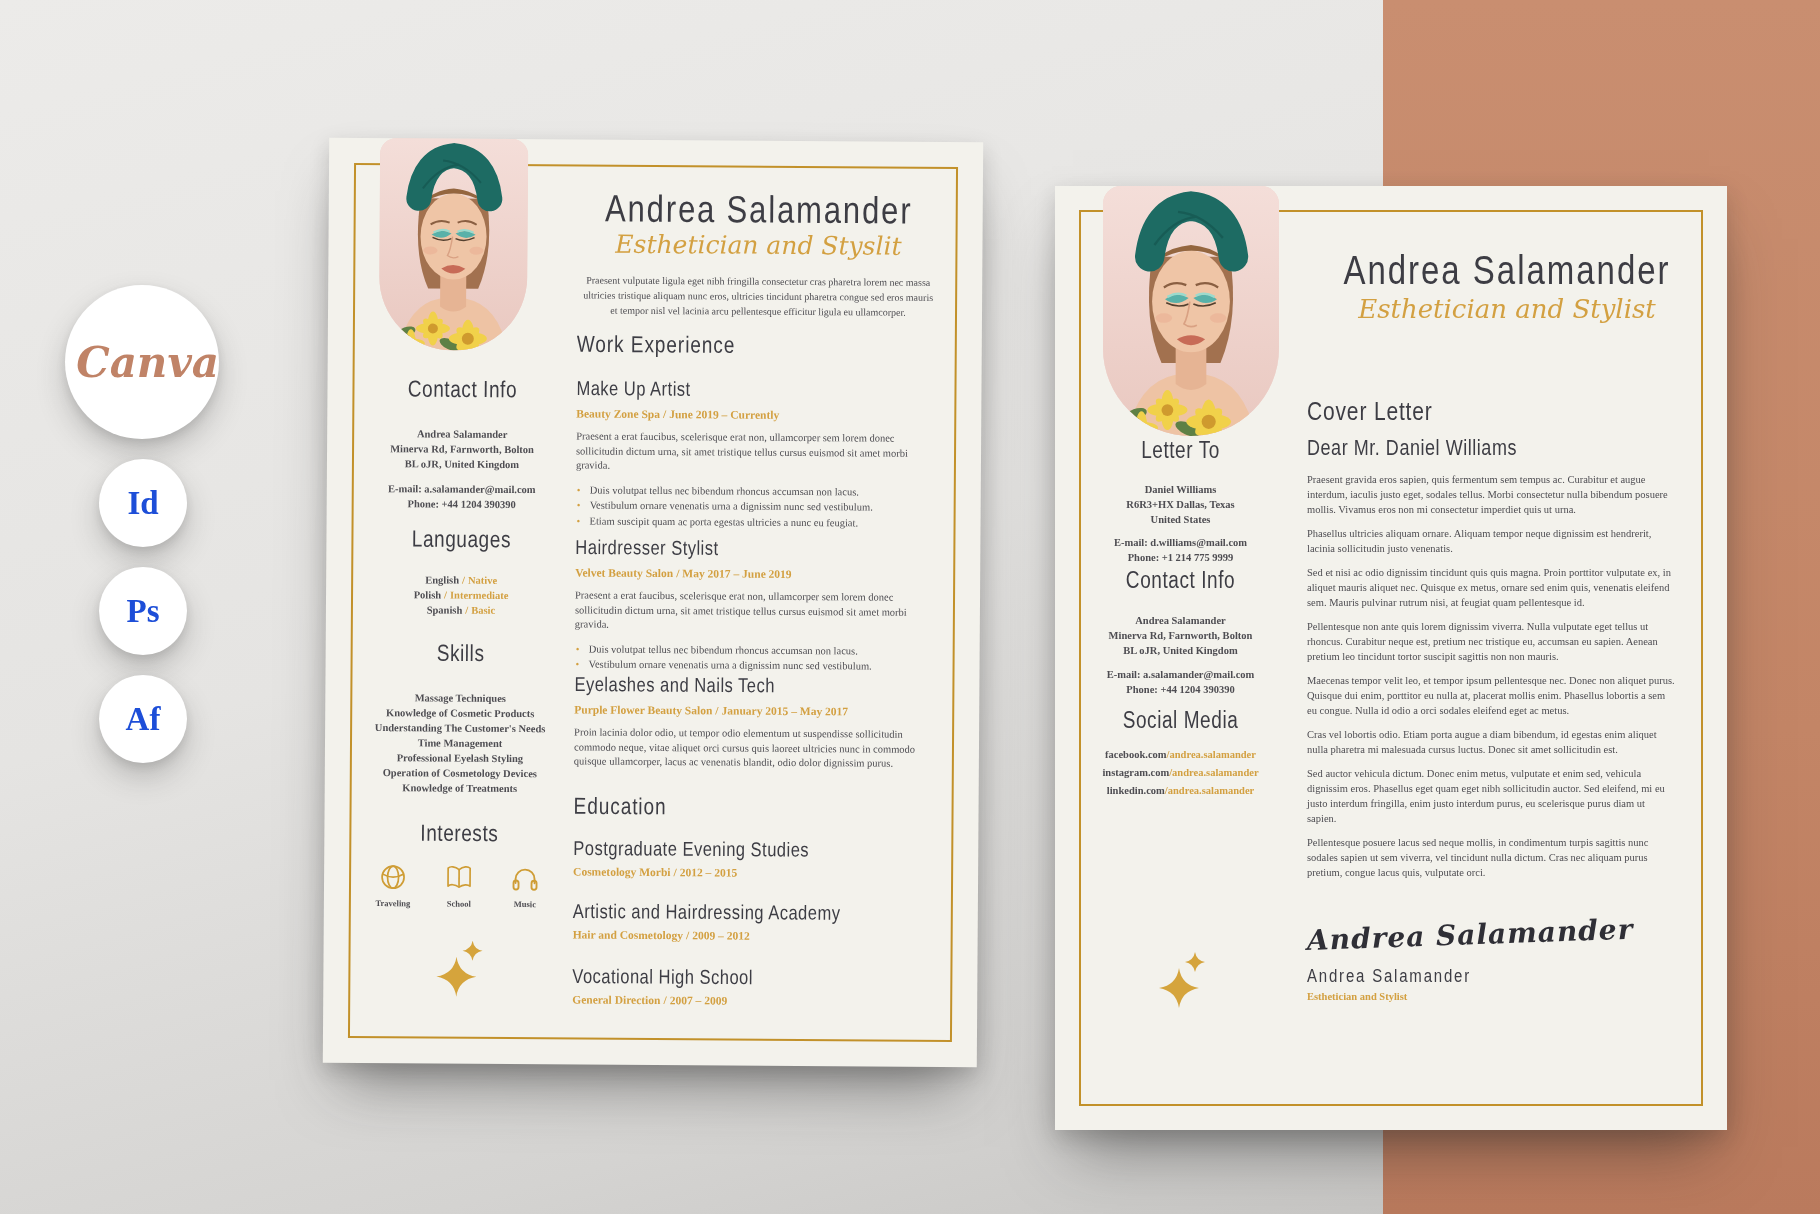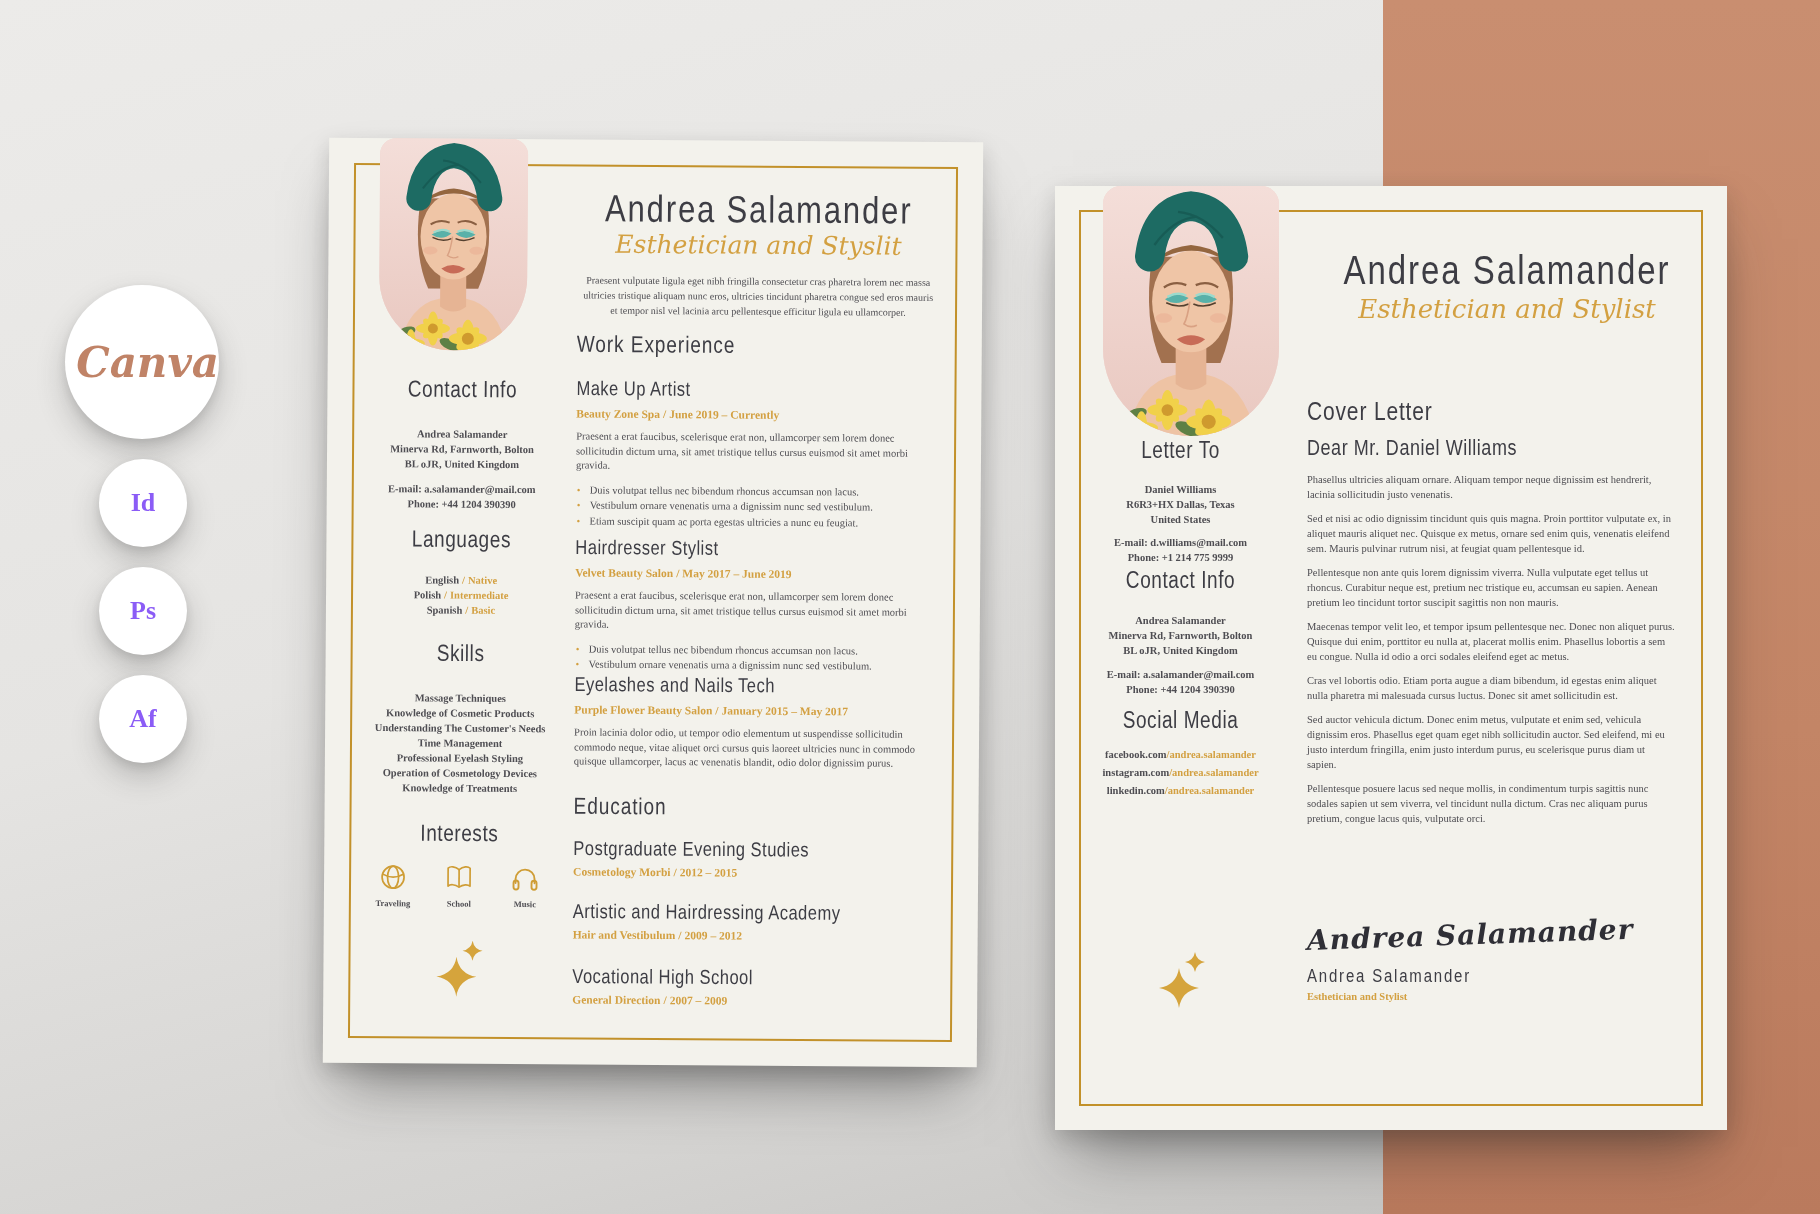--- a/index.html
+++ b/index.html
@@ -8,21 +8,21 @@
          font-family:"Liberation Serif",serif;}
   .salmon{position:absolute;left:1383px;top:0;width:437px;height:1214px;
           background:linear-gradient(180deg,#c98e70 0%,#c38566 60%,#ba7a5d 100%);}
   
   .badge{position:absolute;background:#fff;border-radius:50%;display:flex;align-items:center;justify-content:center;
          box-shadow:0 14px 28px rgba(60,60,60,.25), 0 4px 8px rgba(60,60,60,.12);}
   .badge-canva{left:65px;top:285px;width:154px;height:154px;justify-content:flex-end;}
   .canva-word{font-family:"DejaVu Serif",serif;font-style:italic;font-weight:bold;font-size:42px;color:#c08367;}
   .badge-sm{width:88px;height:88px;left:99px;}
   .badge-id{top:459px;} .badge-ps{top:567px;} .badge-af{top:675px;}
-  .badge-letters{font-family:"Liberation Serif",serif;font-weight:700;font-size:26px;color:#8b5cf6;}
+  .badge-letters{font-family:"Liberation Serif",serif;font-weight:700;font-size:33px;color:#1d4ed8;}
   
   .page{position:absolute;background:#f3f2ec;box-shadow:0 35px 60px -18px rgba(40,40,40,.5), 0 8px 20px rgba(40,40,40,.18);}
   .page1{left:326px;top:140px;width:654px;height:925px;transform:rotate(.4deg);}
   .page2{left:1055px;top:186px;width:672px;height:944px;}
   .frame{position:absolute;border:2px solid #c2912a;pointer-events:none;}
   .page1 .frame{inset:25px;} .page2 .frame{inset:24px;}
   .photo{position:absolute;overflow:hidden;z-index:3;background:#efd6d0;}
   .photo1{left:51px;top:0;width:148px;height:212px;border-radius:16px 16px 74px 74px;}
   .photo2{left:48px;top:0;width:176px;height:250px;border-radius:18px 18px 88px 88px;}
   .photo svg{display:block;width:100%;height:100%;}
@@ -286,21 +286,21 @@
 
       <div class="abs" style="top:700px;width:345px">
         <span class="deco deco-left job-title">Postgraduate Evening Studies</span>
         <div class="serif job-meta" style="margin-top:7px">
           <span>Cosmetology Morbi</span><span class="sep">/</span><span>2012 – 2015</span>
         </div>
       </div>
       <div class="abs" style="top:763px;width:345px">
         <span class="deco deco-left job-title">Artistic and Hairdressing Academy</span>
         <div class="serif job-meta" style="margin-top:7px">
-          <span>Hair and Vestibulum</span><span class="sep">/</span><span>2009 – 2012</span>
+          <span>Hair and Cosmetology</span><span class="sep">/</span><span>2009 – 2012</span>
         </div>
       </div>
       <div class="abs" style="top:828px;width:345px">
         <span class="deco deco-left job-title">Vocational High School</span>
         <div class="serif job-meta" style="margin-top:7px">
           <span>General Direction</span><span class="sep">/</span><span>2007 – 2009</span>
         </div>
       </div>
     </div>
   </div>
@@ -366,20 +366,21 @@
     </div>
 
     <div class="p2-main">
       <div class="abs" style="top:214px">
         <span class="deco deco-left cl-head">Cover Letter</span>
       </div>
       <div class="abs" style="top:254px">
         <span class="deco deco-left cl-salut">Dear Mr. Daniel Williams</span>
       </div>
       <div class="cl-paras">
+        <p>Praesent gravida eros sapien, quis fermentum sem tempus ac. Curabitur et augue interdum, iaculis justo eget, sodales tellus. Morbi consectetur nulla bibendum posuere mollis. Vivamus eros non mi consectetur imperdiet quis ut urna.</p>
         <p>Phasellus ultricies aliquam ornare. Aliquam tempor neque dignissim est hendrerit, lacinia sollicitudin justo venenatis.</p>
         <p>Sed et nisi ac odio dignissim tincidunt quis quis magna. Proin porttitor vulputate ex, in aliquet mauris aliquet nec. Quisque ex metus, ornare sed enim quis, venenatis eleifend sem. Mauris pulvinar rutrum nisi, at feugiat quam pellentesque id.</p>
         <p>Pellentesque non ante quis lorem dignissim viverra. Nulla vulputate eget tellus ut rhoncus. Curabitur neque est, pretium nec tristique eu, accumsan eu sapien. Aenean pretium leo tincidunt tortor suscipit sagittis non non mauris.</p>
         <p>Maecenas tempor velit leo, et tempor ipsum pellentesque nec. Donec non aliquet purus. Quisque dui enim, porttitor eu nulla at, placerat mollis enim. Phasellus lobortis a sem eu congue. Nulla id odio a orci sodales eleifend eget ac metus.</p>
         <p>Cras vel lobortis odio. Etiam porta augue a diam bibendum, id egestas enim aliquet nulla pharetra mi malesuada cursus luctus. Donec sit amet sollicitudin est.</p>
         <p>Sed auctor vehicula dictum. Donec enim metus, vulputate et enim sed, vehicula dignissim eros. Phasellus eget quam eget nibh sollicitudin auctor. Sed eleifend, mi eu justo interdum fringilla, enim justo interdum purus, eu scelerisque purus diam ut sapien.</p>
         <p>Pellentesque posuere lacus sed neque mollis, in condimentum turpis sagittis nunc sodales sapien ut sem viverra, vel tincidunt nulla dictum. Cras nec aliquam purus pretium, congue lacus quis, vulputate orci.</p>
       </div>
       <div class="abs" style="top:738px">
         <span class="sig-script">Andrea Salamander</span>

